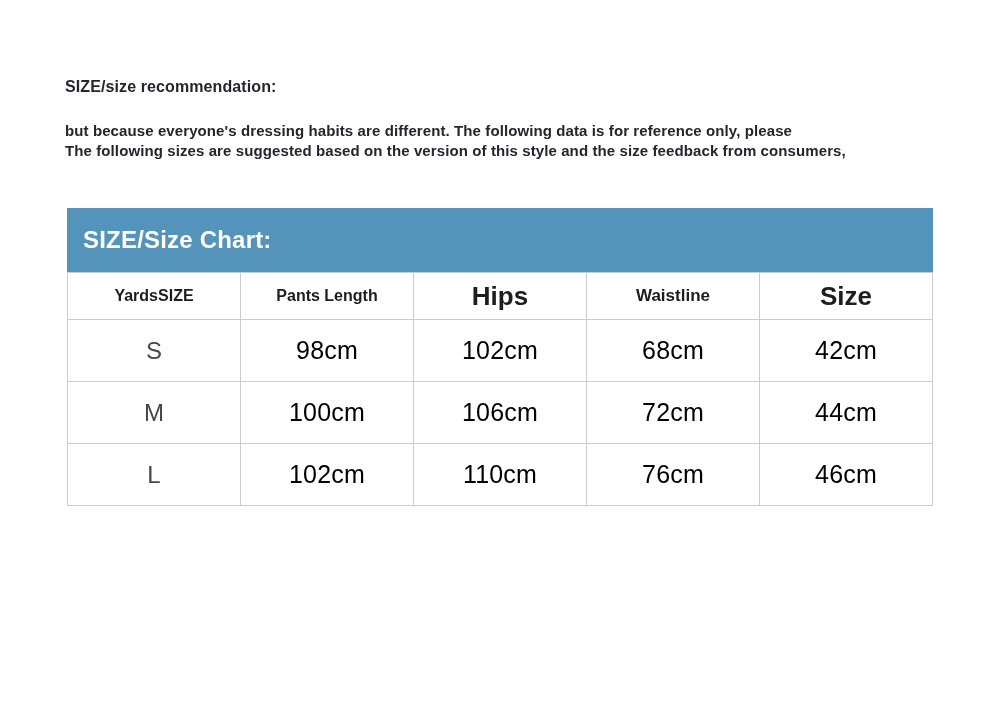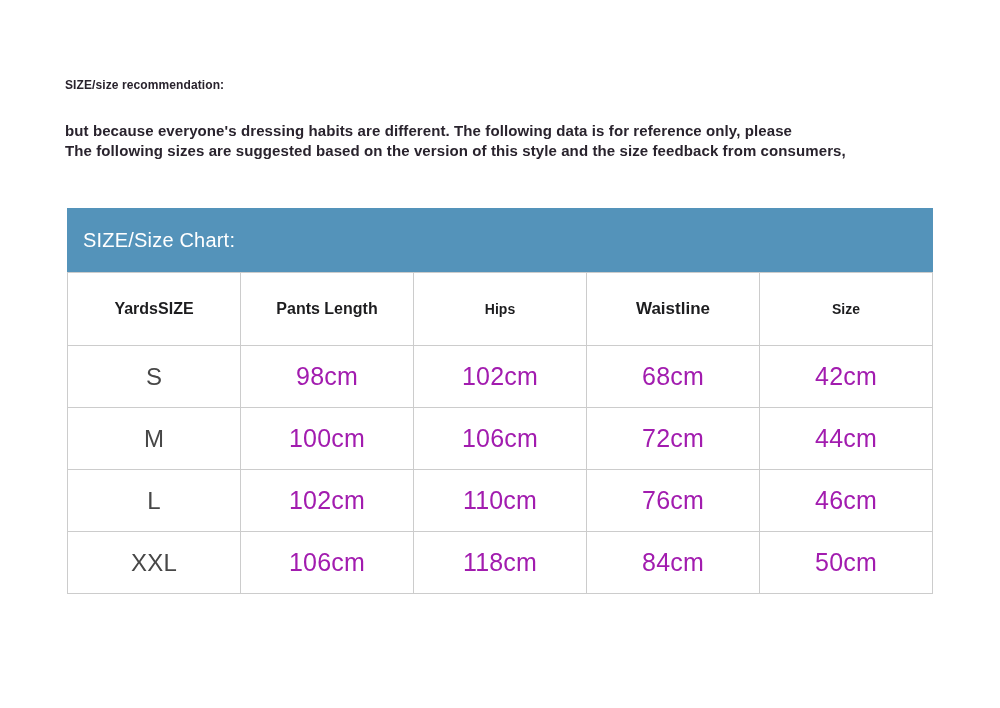--- a/index.html
+++ b/index.html
@@ -10,21 +10,21 @@
     font-family: "Liberation Sans", sans-serif;
     overflow: hidden;
     position: relative;
   }
   .page { position: absolute; inset: 0; }
 
   .rec-heading {
     position: absolute;
     left: 65px;
     top: 78px;
-    font-size: 12px;
+    font-size: 16px;
     font-weight: bold;
     color: #29232d;
     letter-spacing: 0.1px;
     white-space: nowrap;
   }
   .rec-text {
     position: absolute;
     left: 65px;
     top: 121px;
     font-size: 15px;
@@ -44,51 +44,51 @@
   .chart-title-bar {
     width: 866px;
     height: 64px;
     background: #5493ba;
     display: flex;
     align-items: center;
     padding-left: 16px;
   }
   .chart-title {
     color: #ffffff;
-    font-size: 20px;
-    font-weight: normal;
+    font-size: 24px;
+    font-weight: bold;
     letter-spacing: 0.2px;
   }
   table.size-table {
     width: 866px;
     border-collapse: collapse;
     table-layout: fixed;
     background: #ffffff;
   }
   table.size-table th,
   table.size-table td {
     border: 1px solid #cccccc;
     text-align: center;
     vertical-align: middle;
     overflow: hidden;
   }
-  table.size-table thead tr { height: 73px; }
+  table.size-table thead tr { height: 47px; }
   table.size-table tbody tr { height: 62px; }
   table.size-table th {
     font-weight: bold;
     color: #1d1d1f;
     font-size: 16px;
   }
   table.size-table th.col-2,
-  table.size-table th.col-4 { font-size: 14px; }
+  table.size-table th.col-4 { font-size: 26px; }
   table.size-table th.col-3 { font-size: 17px; }
   table.size-table td {
     font-size: 25px;
     font-weight: normal;
-    color: #a21caf;
+    color: #000000;
     letter-spacing: 0.2px;
   }
   table.size-table td.size-cell {
     font-size: 24px;
     color: #474747;
   }
 </style>
 </head>
 <body>
 
@@ -131,24 +131,17 @@
           <td>72cm</td>
           <td>44cm</td>
         </tr>
         <tr>
           <td class="size-cell">L</td>
           <td>102cm</td>
           <td>110cm</td>
           <td>76cm</td>
           <td>46cm</td>
         </tr>
-        <tr>
-          <td class="size-cell">XXL</td>
-          <td>106cm</td>
-          <td>118cm</td>
-          <td>84cm</td>
-          <td>50cm</td>
-        </tr>
       </tbody>
     </table>
   </div>
 
 </div>
 
 </body></html>

